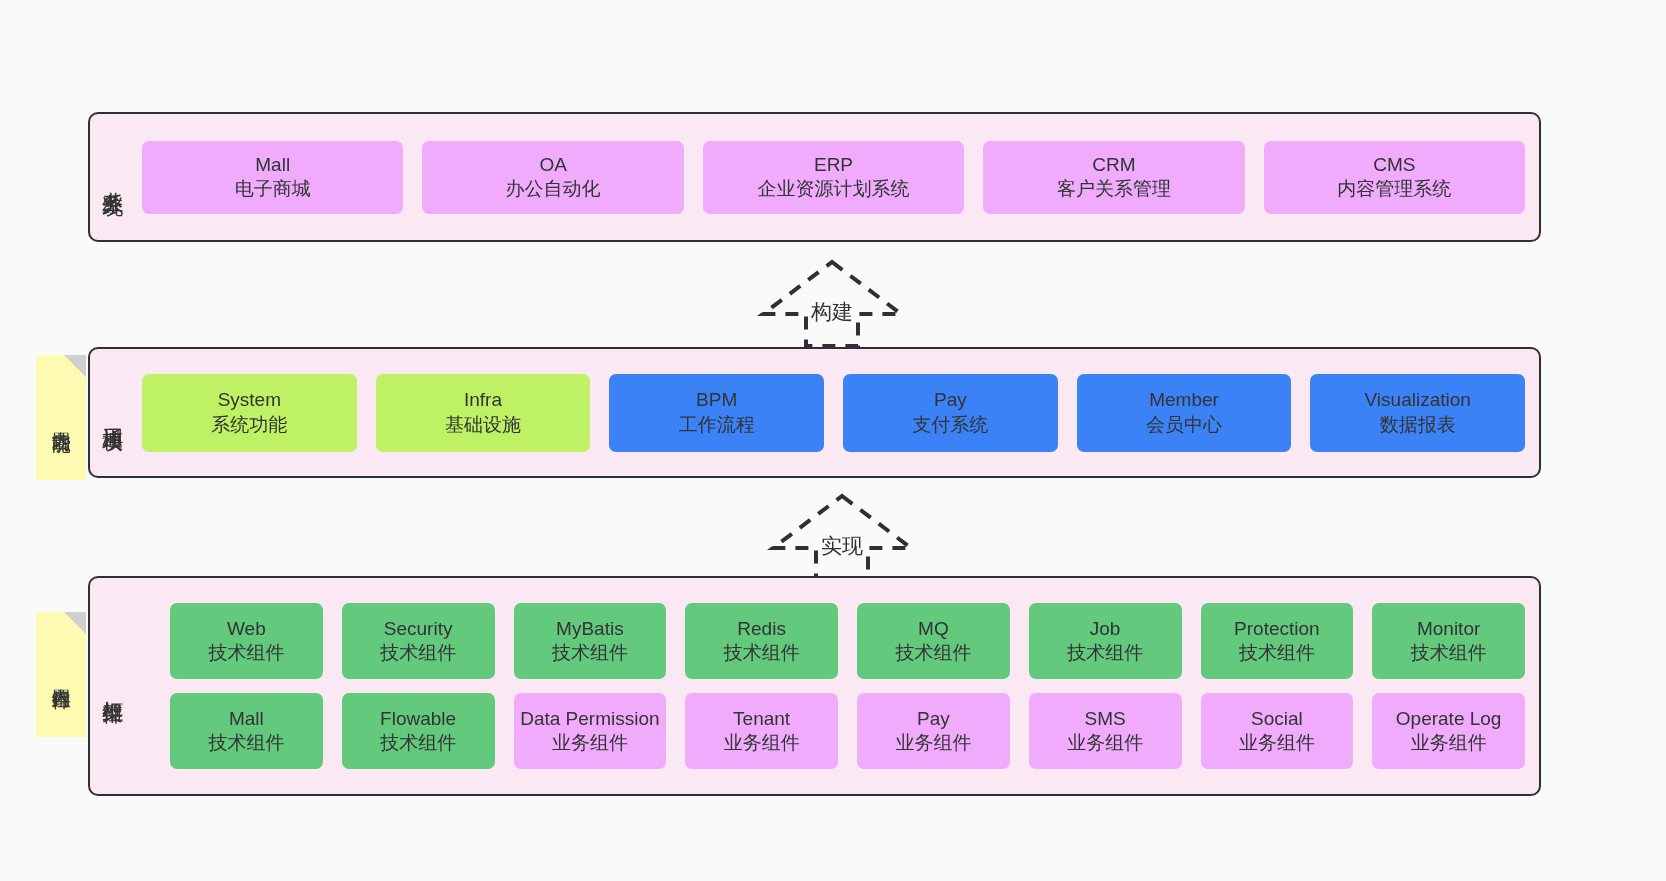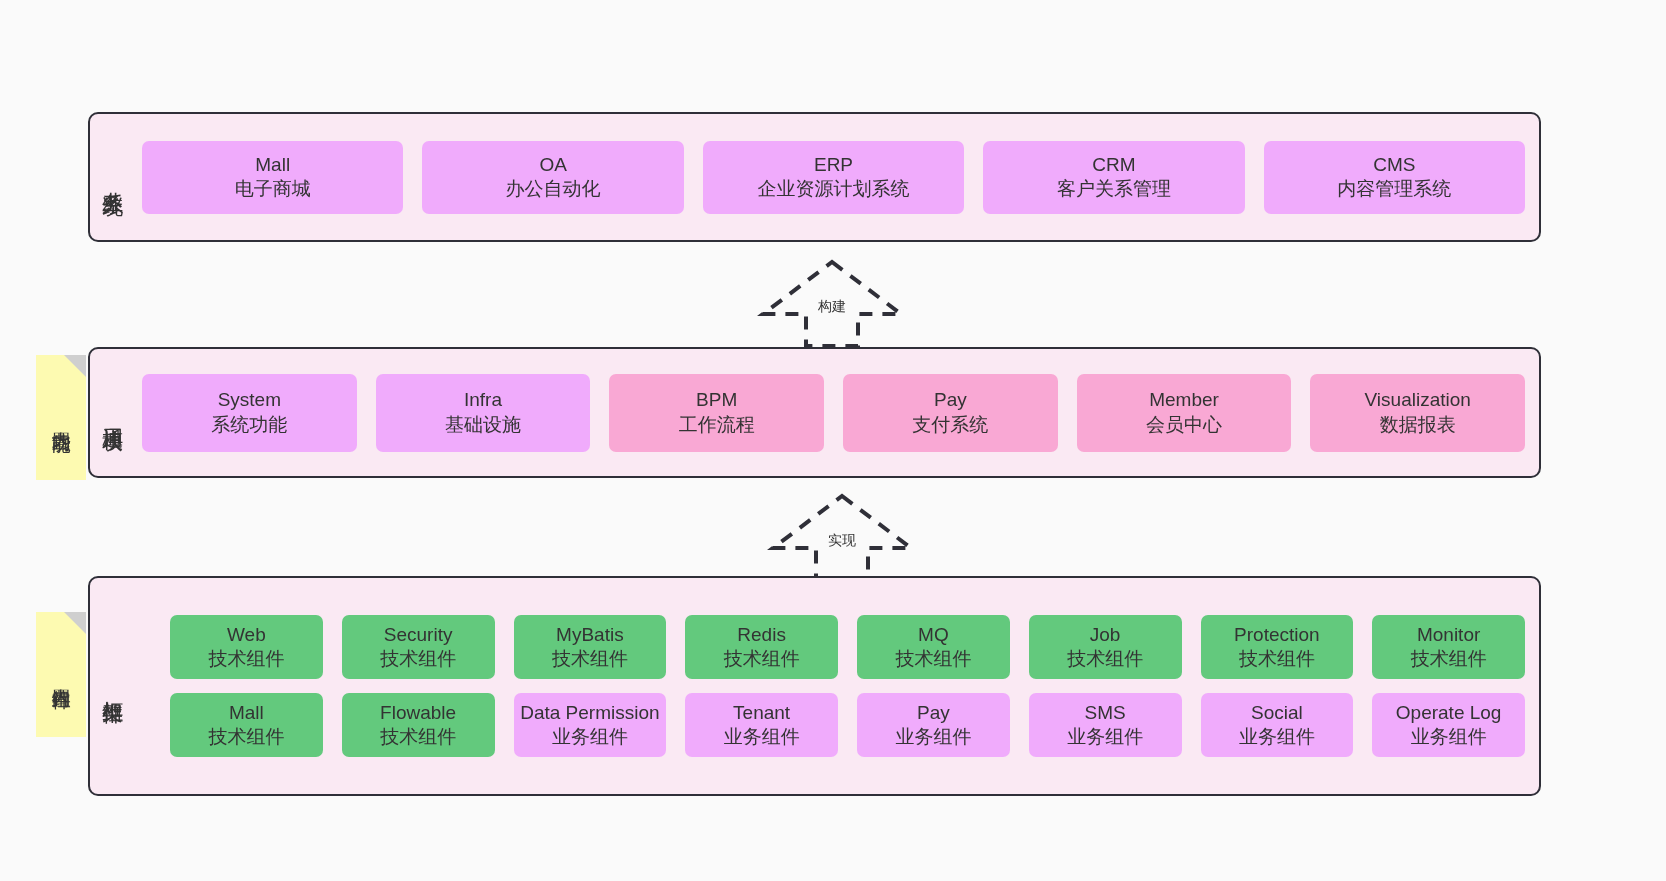--- a/index.html
+++ b/index.html
@@ -78,34 +78,34 @@
     font-size: 19px;
     line-height: 1.28;
     color: #333333;
     padding: 4px 6px;
   }
   .card .card-title { display: block; }
   .card .card-sub   { display: block; }
 
   
   .c-blue       { background: #f0abfc; }
-  .c-red        { background: #f0abfc; justify-content: center; }
-  .c-pink       { background: #f9a8d4; }
+  .c-red        { background: #bef264; justify-content: center; }
+  .c-pink       { background: #3b82f6; }
   .c-green      { background: #63c97d; }
   .c-lightgreen { background: #f0abfc; justify-content: center; }
 
   
   #layer-business { left: 88px;  top: 112px; width: 1453px; height: 130px; }
   #layer-business .card-row { height: 73px; }
 
   #layer-modules  { left: 88px;  top: 347px; width: 1453px; height: 131px; }
   #layer-modules .card-row { height: 78px; }
 
   #layer-framework{ left: 88px;  top: 576px; width: 1453px; height: 220px; }
-  #layer-framework .card-row { height: 64px; padding-left: 28px; }
+  #layer-framework .card-row { height: 76px; padding-left: 28px; }
 
   
   .note {
     position: absolute;
     box-sizing: border-box;
     width: 50px;
     background: #fdfab1;
     display: flex;
     align-items: center;
     justify-content: center;
@@ -135,21 +135,21 @@
     width: 150px;
     height: 90px;
   }
   .block-arrow svg { display: block; }
   .arrow-label {
     position: absolute;
     left: 0;
     width: 150px;
     top: 40px;
     text-align: center;
-    font-size: 14px;
+    font-size: 21px;
     color: #333333;
     pointer-events: none;
   }
   #arrow-build   { left: 757px; top: 258px; }
   #arrow-realize { left: 767px; top: 492px; }
 </style>
 </head>
 <body>
 
 <div id="stage">

